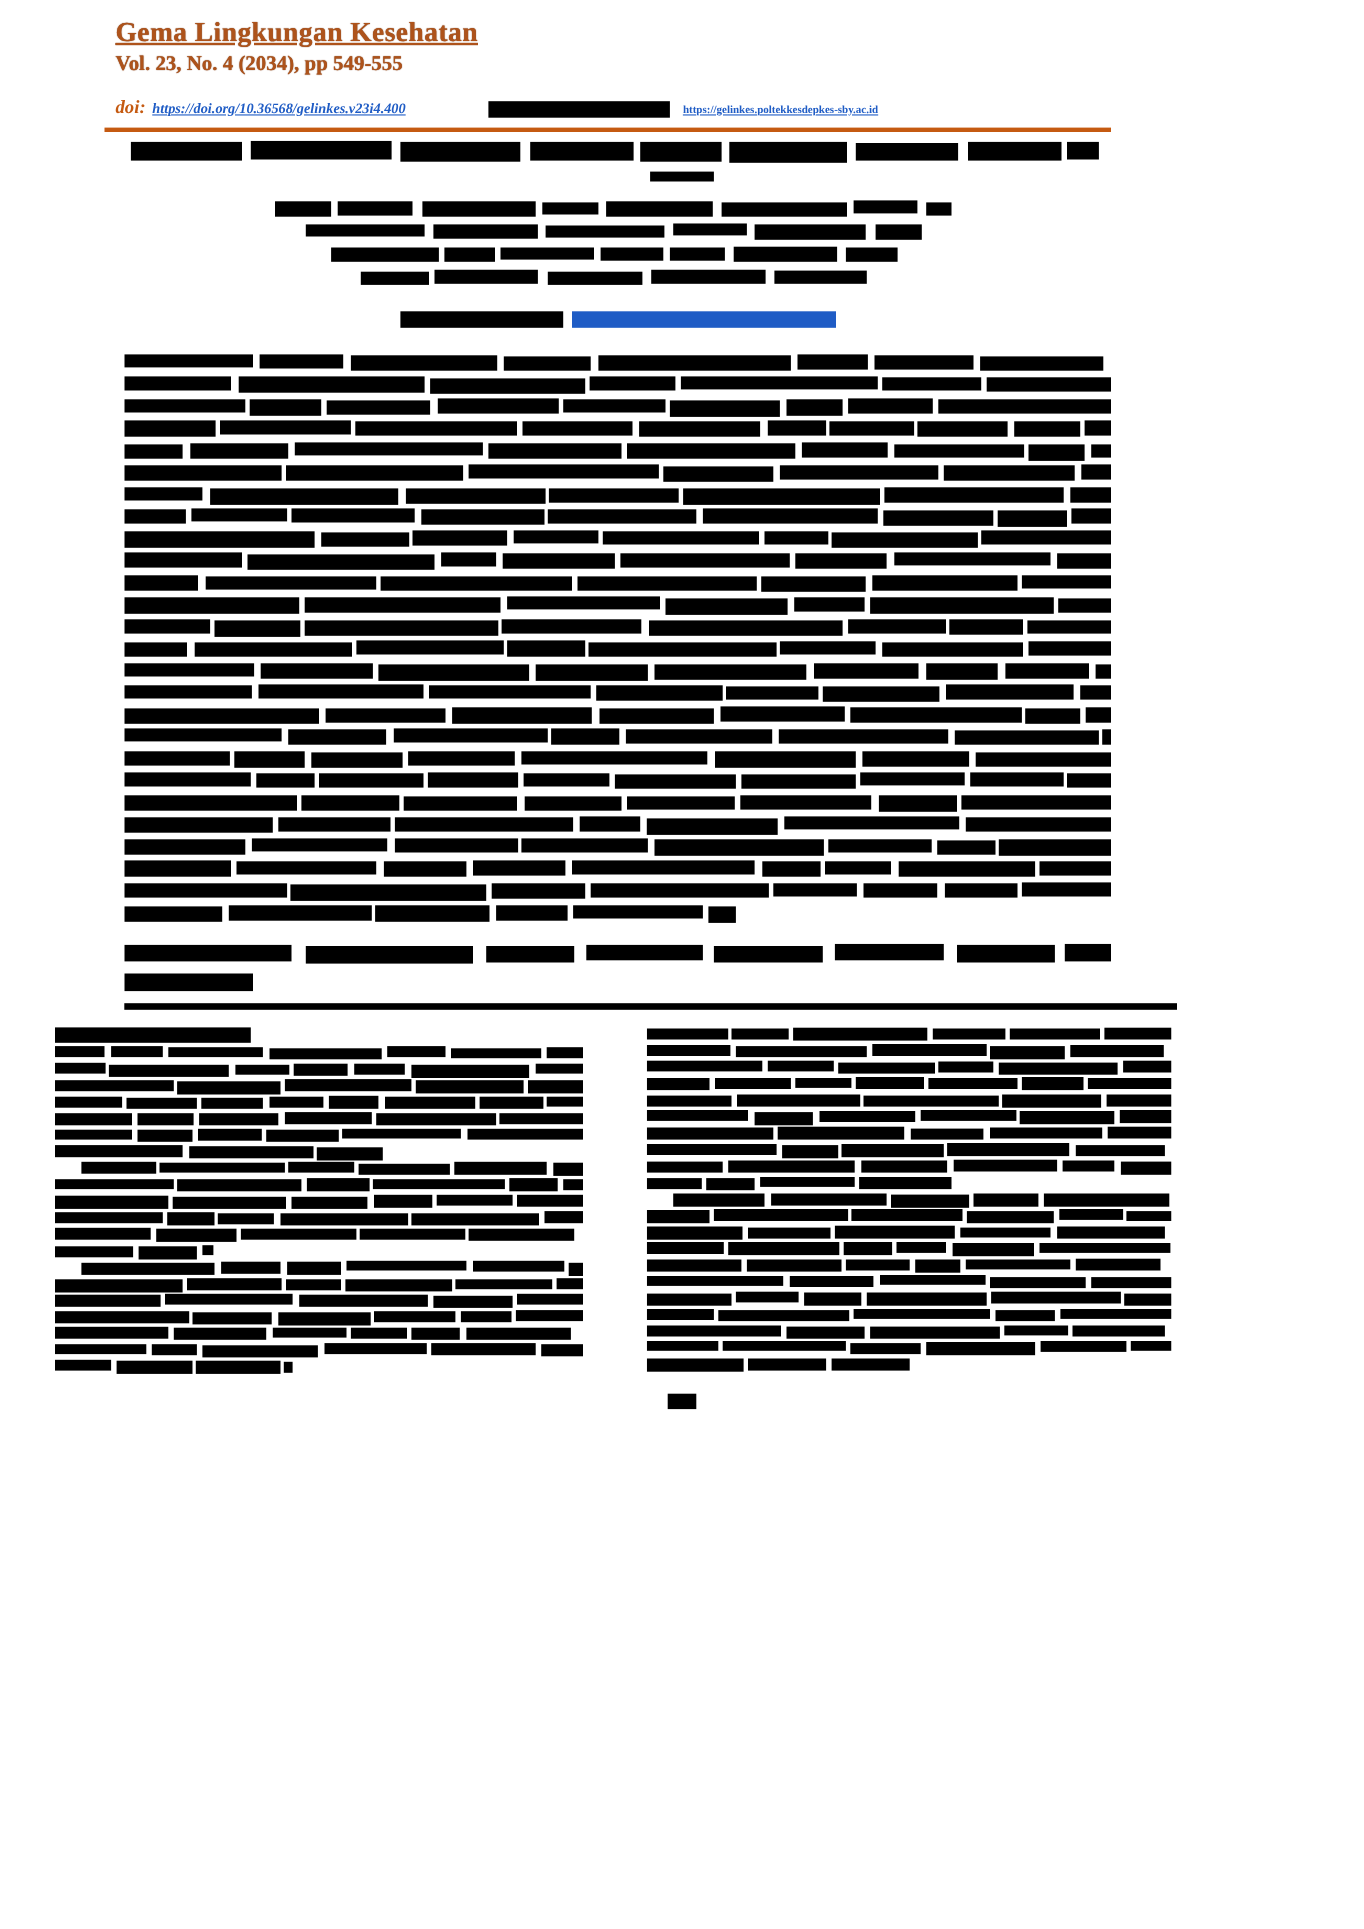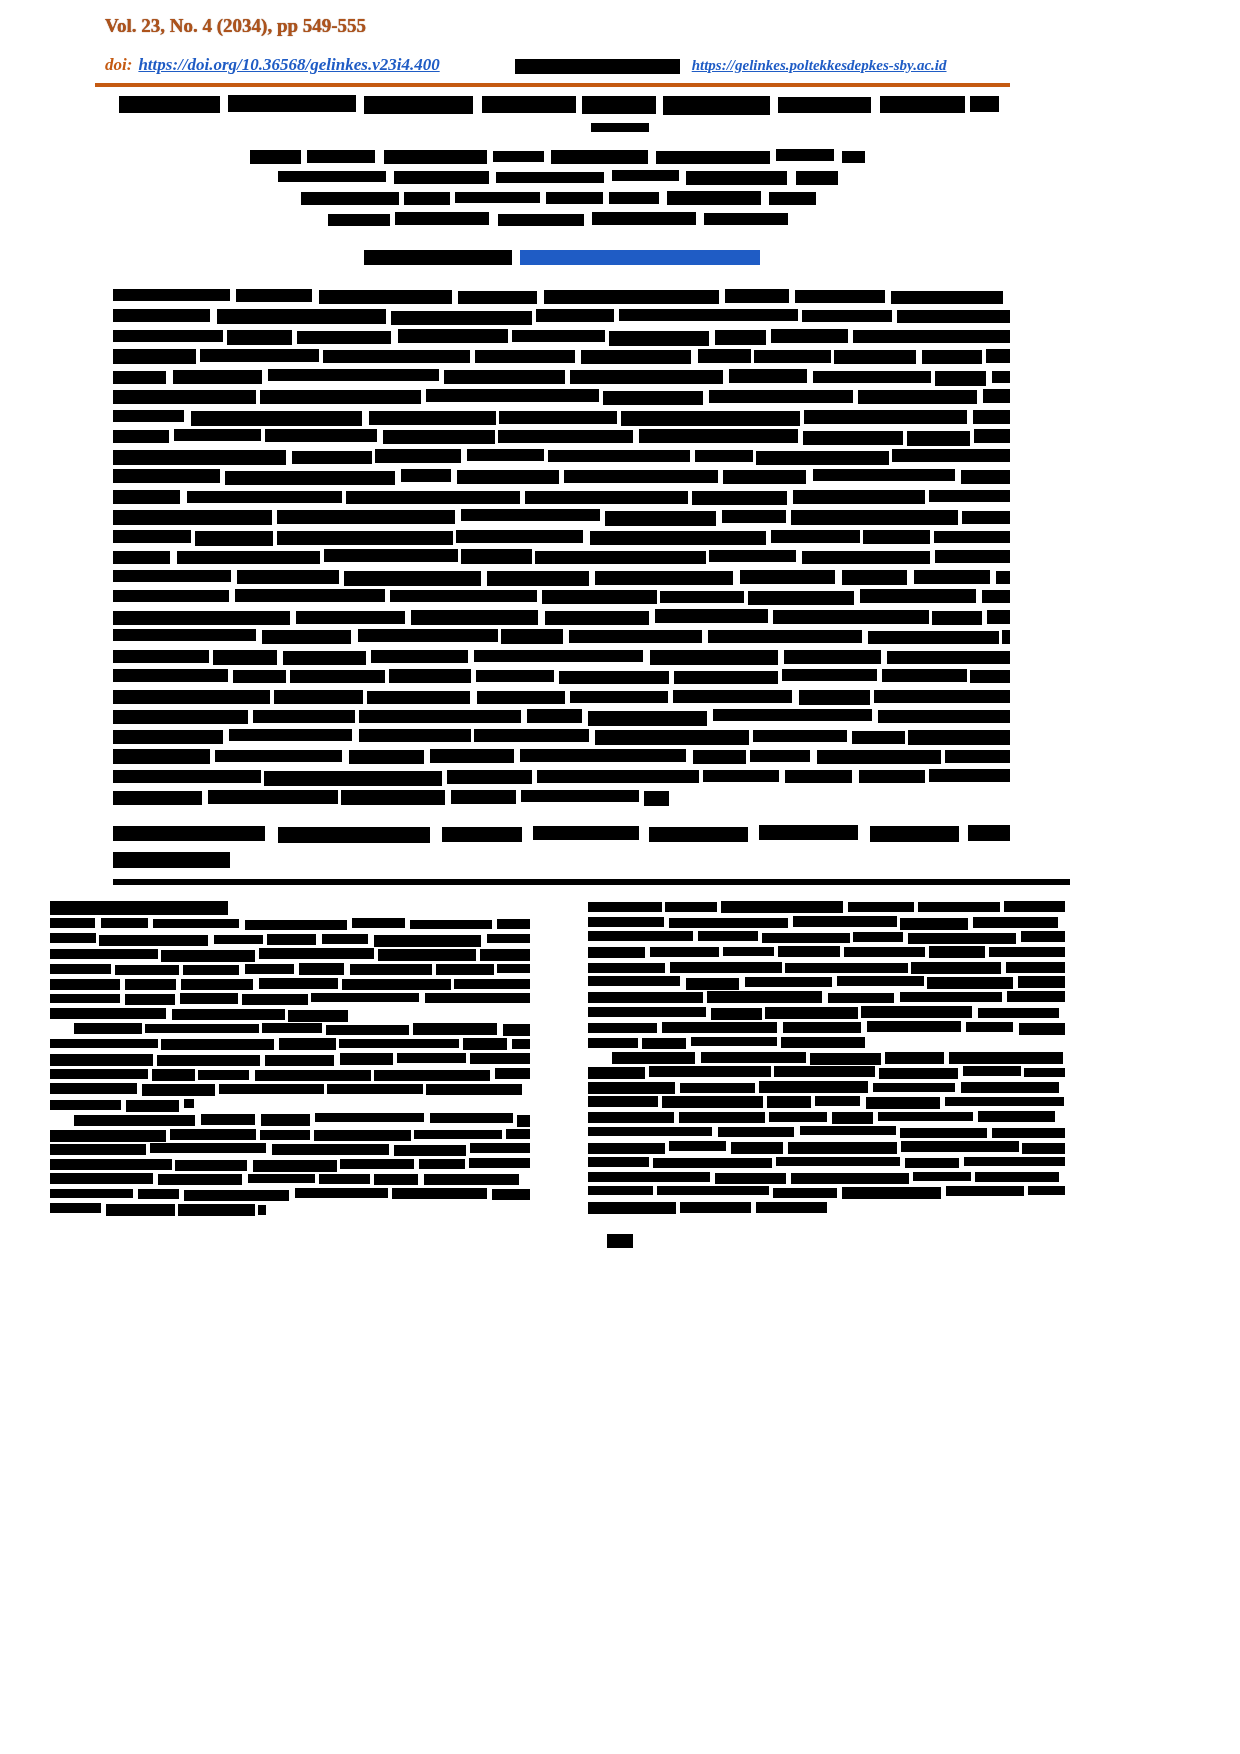--- a/index.html
+++ b/index.html
@@ -16,24 +16,24 @@
 
   
   .journal-block{margin:14px 0 0 105px;}
   .journal-name{font-family:"Liberation Serif",serif;font-weight:bold;font-size:25px;line-height:31px;
                 color:#AE531B;text-decoration:underline;letter-spacing:.4px;text-shadow:0 0 1px #6e3310;}
   .journal-meta{font-family:"Liberation Serif",serif;font-weight:bold;font-size:19px;line-height:23px;
                 color:#AE531B;margin-top:2px;text-shadow:0 0 1px #6e3310;}
   .doi-line{display:flex;align-items:baseline;width:905px;margin-top:18px;height:22px;}
   .doi-label{font-family:"Liberation Serif",serif;font-style:italic;font-weight:bold;font-size:17px;
              color:#C55A11;margin-right:6px;}
-  .doi-link{font-family:"Liberation Serif",serif;font-style:italic;font-weight:bold;font-size:17px;
+  .doi-link{font-family:"Liberation Serif",serif;font-style:italic;font-weight:bold;font-size:13px;
             color:#1F5CC5;text-decoration:underline;}
   .homepage-label-blob{display:inline-flex;margin-left:75px;align-self:center;}
-  .homepage-link{font-family:"Liberation Serif",serif;font-style:italic;font-weight:bold;font-size:15px;
+  .homepage-link{font-family:"Liberation Serif",serif;font-weight:bold;font-size:10px;
                  color:#1F5CC5;text-decoration:underline;margin-left:12px;white-space:nowrap;}
   .orange-rule{margin:6px 0 0 95px;width:915px;height:4px;background:#C55A11;}
 
   
   .title{margin:8px 0 0 100px;width:920px;text-align:center;font-weight:bold;
          font-size:28px;line-height:34px;color:#2E74B5;text-shadow:0 0 1px #58595b;}
 
   
   .blob-line{display:flex;align-items:flex-start;overflow:hidden;}
   .blob{flex:0 0 auto;background:#000;}
@@ -56,20 +56,21 @@
 
   .page-num-row{margin-top:16px;width:1240px;display:flex;justify-content:center;height:16px;}
 </style>
 </head>
 <body>
 
 <div class="page">
 
 
   <div class="journal-block">
+    <div class="journal-name">Gema Lingkungan Kesehatan</div>
     <div class="journal-meta">Vol. 23, No. 4 (2034), pp 549-555</div>
     <div class="doi-line">
       <span class="doi-label">doi:</span>
       <a class="doi-link">https://doi.org/10.36568/gelinkes.v23i4.400</a>
       <span class="homepage-label-blob">
           <span class="blob" style="width: 165px; height: 15px; background: rgb(0, 0, 0);"></span>
         </span>
       <a class="homepage-link">https://gelinkes.poltekkesdepkes-sby.ac.id</a>
     </div>
   </div>

